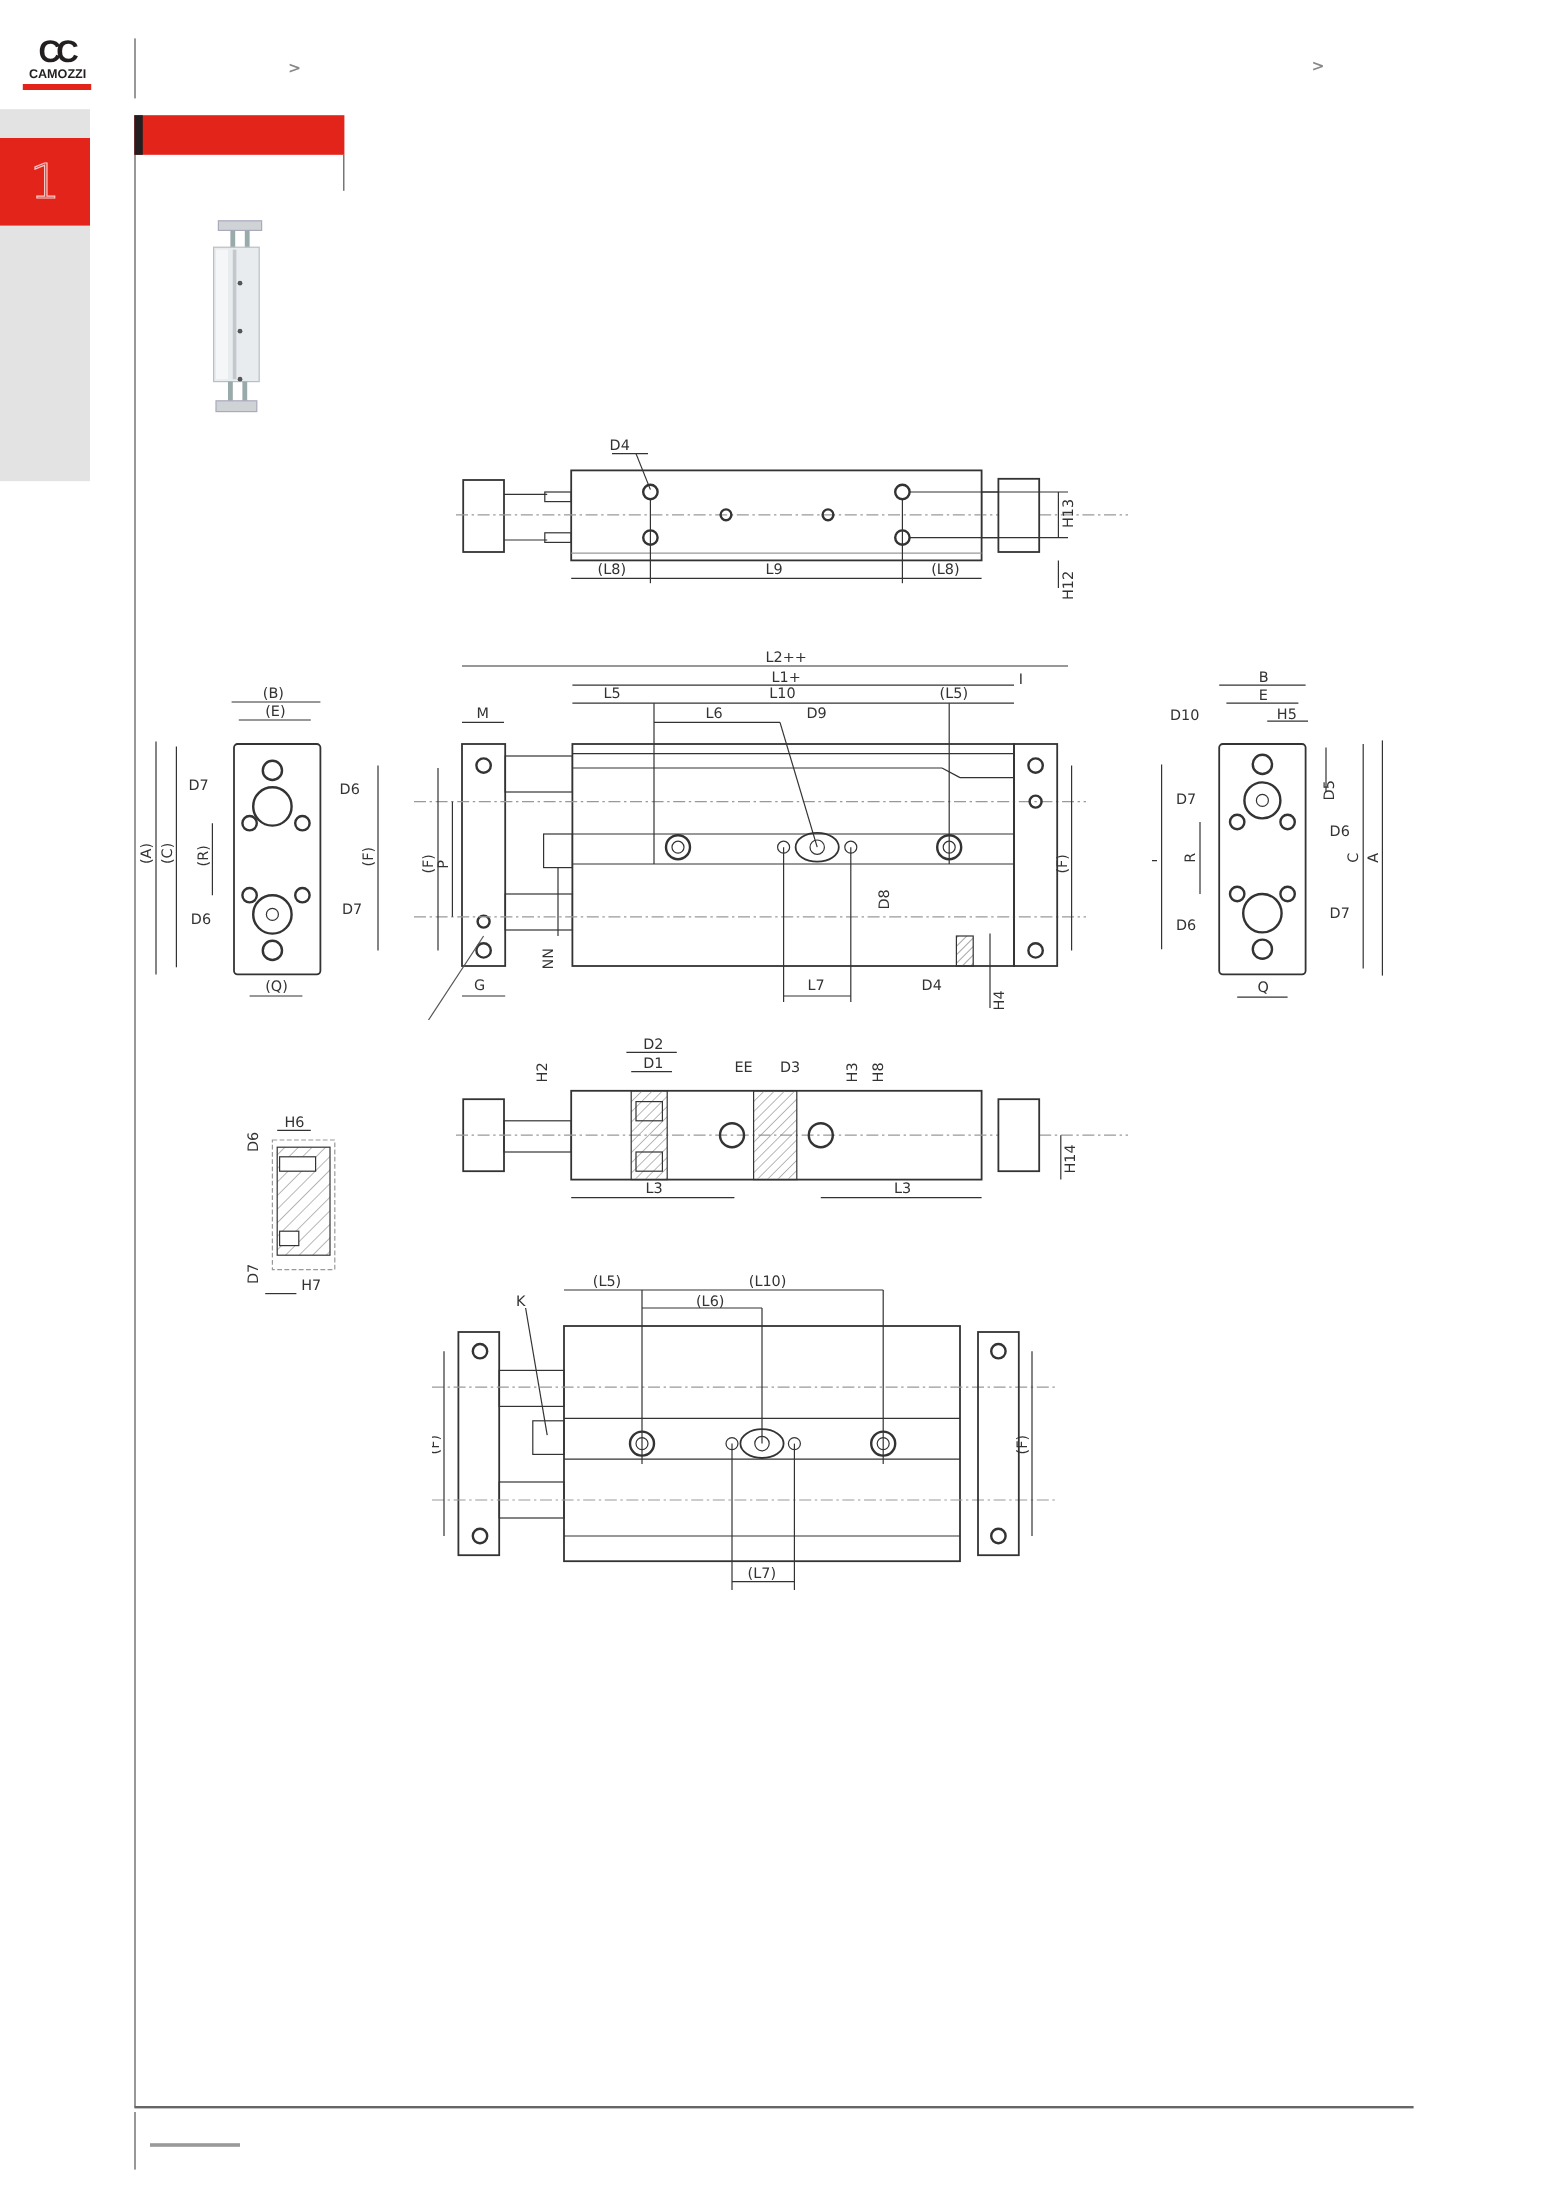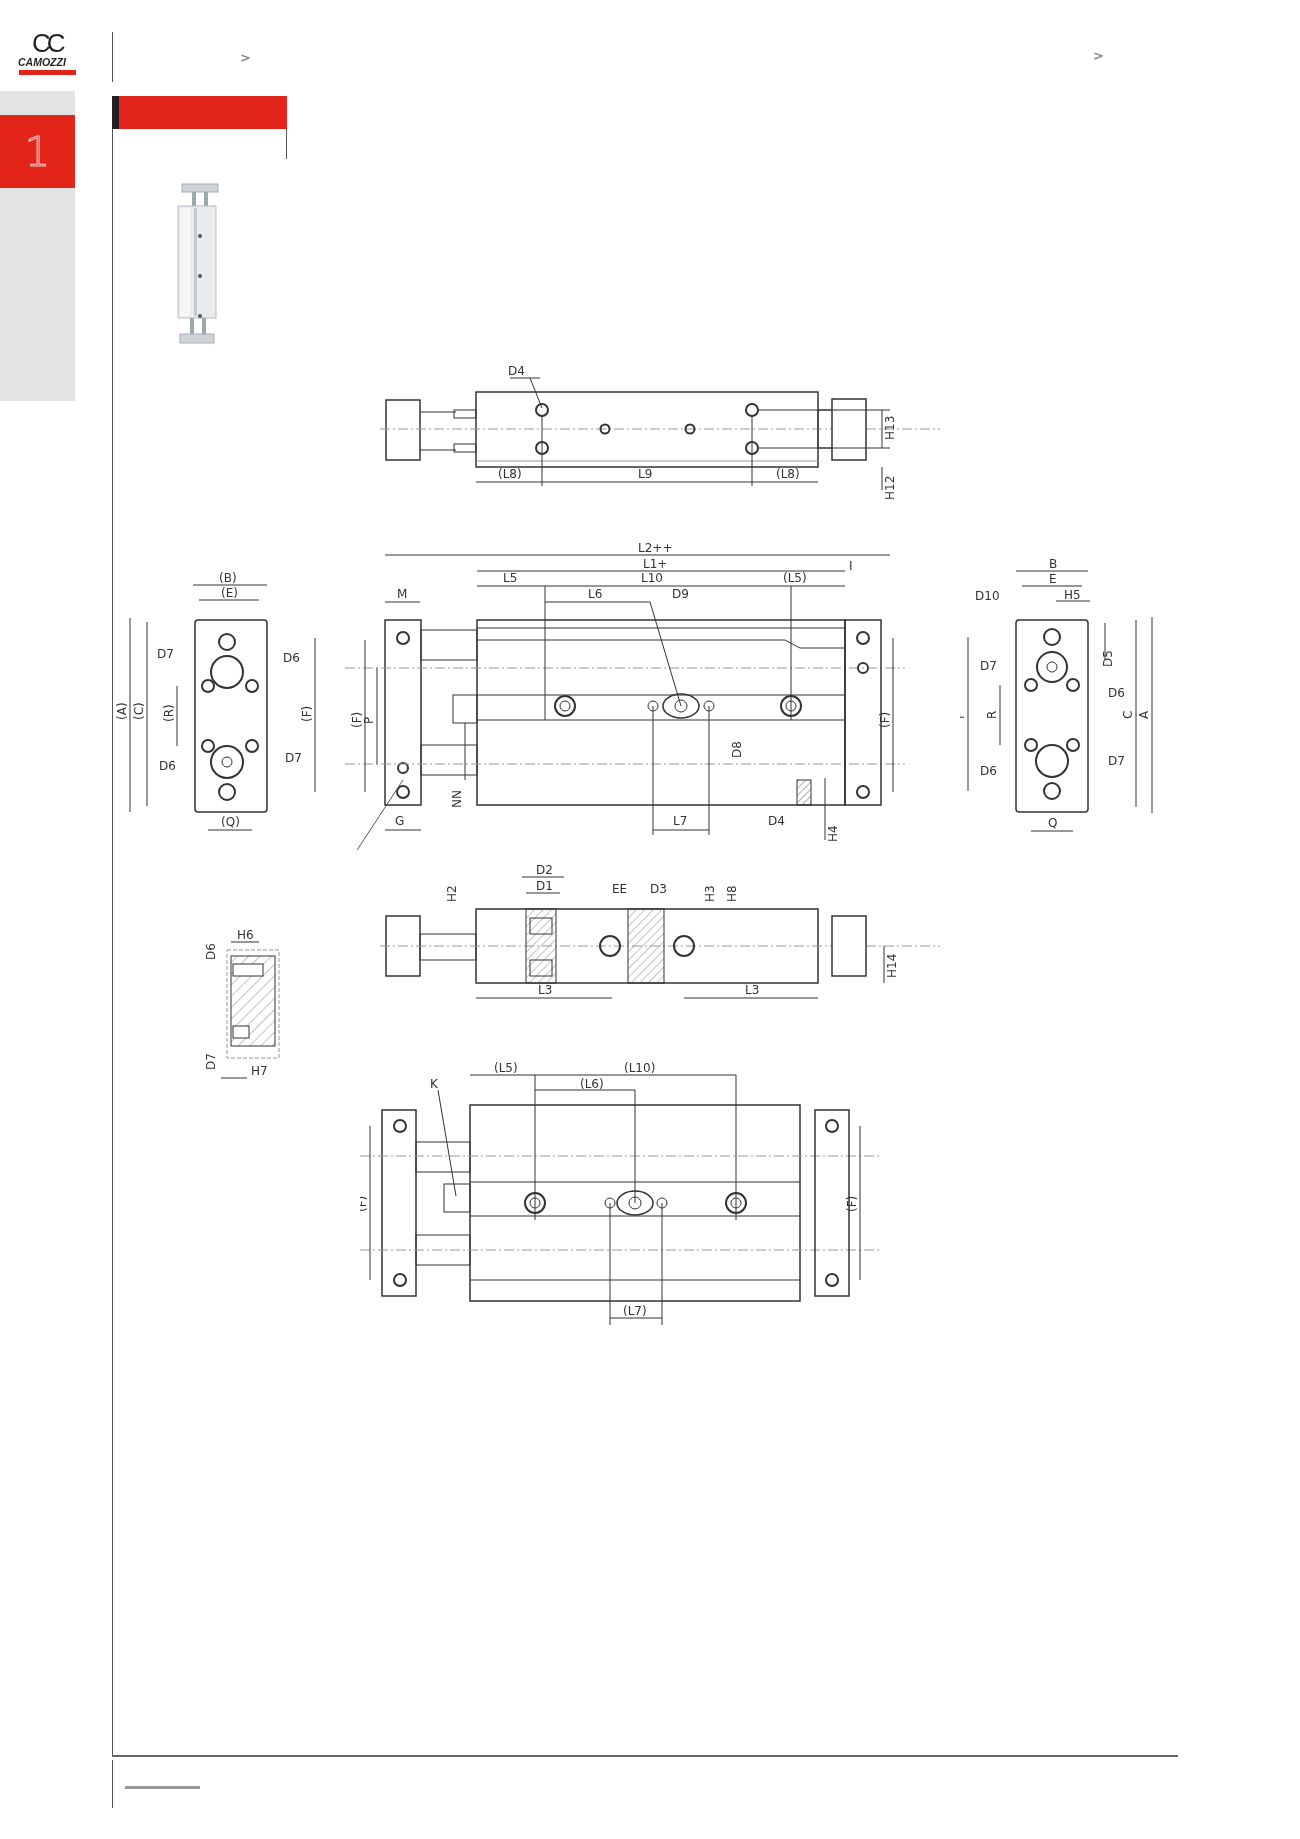--- a/index.html
+++ b/index.html
@@ -2,23 +2,23 @@
 <html><head>
 <meta charset="utf-8">
 <style>
   html, body { margin: 0; padding: 0; background: #ffffff; }
   body { width: 1300px; height: 1839px; position: relative; overflow: hidden;
          font-family: "DejaVu Sans Condensed", "DejaVu Sans", sans-serif; color: #222; }
   .abs { position: absolute; }
   
   .logo { left: 18px; top: 30px; width: 60px; height: 46px; }
   .logo-mark { position:absolute; left: 14px; top: 0; font-family: "Liberation Sans", sans-serif;
-               font-weight: 400; font-size: 26px; letter-spacing: -4px; color: #231f20; line-height: 26px; }
-  .logo-word { position:absolute; left: 0; top: 26px; width: 60px; 
-               font-family: "Liberation Sans", sans-serif; font-weight: 700; font-size: 10.5px; color:#231f20;font-style:italic; }
+               font-weight: 700; font-size: 26px; letter-spacing: -4px; color: #231f20; line-height: 26px; }
+  .logo-word { position:absolute; left: 0; top: 26px; width: 60px; text-align:center;
+               font-family: "Liberation Sans", sans-serif; font-weight: 700; font-size: 10.5px; color:#231f20; }
   .logo-bar { position:absolute; left: 1px; top: 40px; width: 57px; height: 5px; background:#e3241b; }
   
   .vrule-top { left: 112px; top: 32px; width: 1px; height: 50px; background:#555; }
   .vrule-main { left: 112px; top: 96px; width: 1px; height: 1660px; background:#555; }
   .vrule-foot { left: 112px; top: 1760px; width: 1px; height: 48px; background:#555; }
   .crumb { font-family: "DejaVu Sans", sans-serif; font-size: 13px; color:#888; font-weight:bold; }
   
   .side-gray { left: 0; top: 91px; width: 75px; height: 310px; background:#e3e3e3; }
   .side-tab { left: 0; top: 115px; width: 75px; height: 73px; background:#e3241b;
               display:flex; align-items:center; justify-content:center; }

